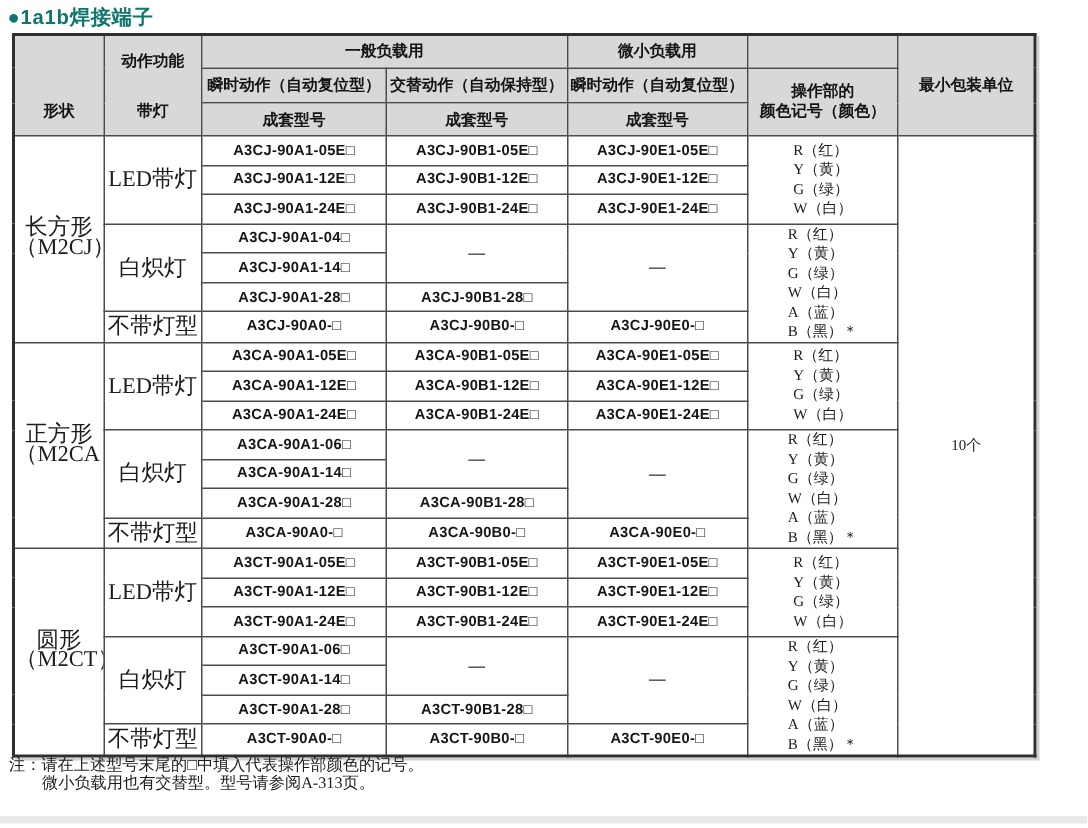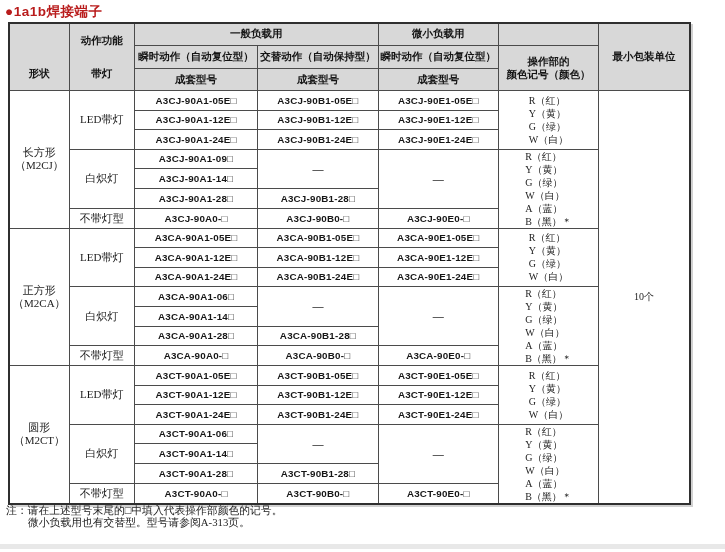--- a/index.html
+++ b/index.html
@@ -1,34 +1,34 @@
 <!DOCTYPE html>
 <html><head>
 <meta charset="utf-8">
 <style>
   html,body{margin:0;padding:0;background:#ffffff;}
   .page{position:relative;width:725px;height:552px;background:#ffffff;overflow:hidden;
         font-family:"Liberation Serif",serif;color:#1c1c1c;}
   .title{position:absolute;left:5px;top:3px;font-family:"Liberation Sans",sans-serif;
-         font-weight:bold;font-size:13.5px;color:#b91c1c;letter-spacing:0.5px;white-space:nowrap;}
+         font-weight:bold;font-size:13.5px;color:#0f766e;letter-spacing:0.5px;white-space:nowrap;}
   table.cat{position:absolute;left:8px;top:22px;border-collapse:collapse;table-layout:fixed;
         width:683px;border:2px solid #2f2f2f;box-shadow:2px 2px 0 rgba(0,0,0,0.18);}
   td{border:1px solid #4b4b4b;padding:0;text-align:center;vertical-align:middle;
      overflow:hidden;white-space:nowrap;}
   tr.hrow{height:22px;}
   tr.brow{height:19.5px;}
   .hd{background:#d8d8d8;font-family:"Liberation Sans",sans-serif;font-weight:bold;
       font-size:10.5px;color:#141414;}
   .hd .band{height:33px;display:flex;align-items:center;justify-content:center;}
   .valign-bottom{vertical-align:bottom;}
   .valign-top{vertical-align:top;}
   .twoLine{line-height:13px;white-space:normal;}
   .model{font-family:"Liberation Sans",sans-serif;font-weight:bold;font-size:9.8px;
          letter-spacing:0.2px;color:#161616;margin-top:26px;}
-  .serifcell{font-size:11px;}
+  .serifcell{font-size:15px;}
   .shape div{line-height:13px;}
   .colors{font-size:10px;margin-top:43px;}
   .colors .cblock{display:inline-block;text-align:left;line-height:13px;}
   .dash{font-size:11px;font-weight:bold;}
   .pkg{font-size:10px;}
   .notes{position:absolute;left:6px;top:504px;font-size:10.8px;line-height:12.4px;
          color:#1c1c1c;white-space:nowrap;}
   .notes .l2{padding-left:22px;}
   .bottom-band{position:absolute;left:0;top:544px;width:725px;height:5px;background:#e8e8e8;}
 </style>
@@ -105,21 +105,21 @@
       <td class="model">A3CJ-90B1-12E□</td>
       <td class="model">A3CJ-90E1-12E□</td>
     </tr>
     <tr class="brow">
       <td class="model">A3CJ-90A1-24E□</td>
       <td class="model">A3CJ-90B1-24E□</td>
       <td class="model">A3CJ-90E1-24E□</td>
     </tr>
     <tr class="brow">
       <td class="serifcell" rowspan="3">白炽灯</td>
-      <td class="model">A3CJ-90A1-09□</td>
+      <td class="model">A3CJ-90A1-04□</td>
       <td class="dash" rowspan="2">—</td>
       <td class="dash" rowspan="3">—</td>
       <td class="colors" rowspan="4">
         <div class="cblock">
           <div>R（红）</div>
           <div>Y（黄）</div>
           <div>G（绿）</div>
           <div>W（白）</div>
           <div>A（蓝）</div>
           <div>B（黑）＊</div>

